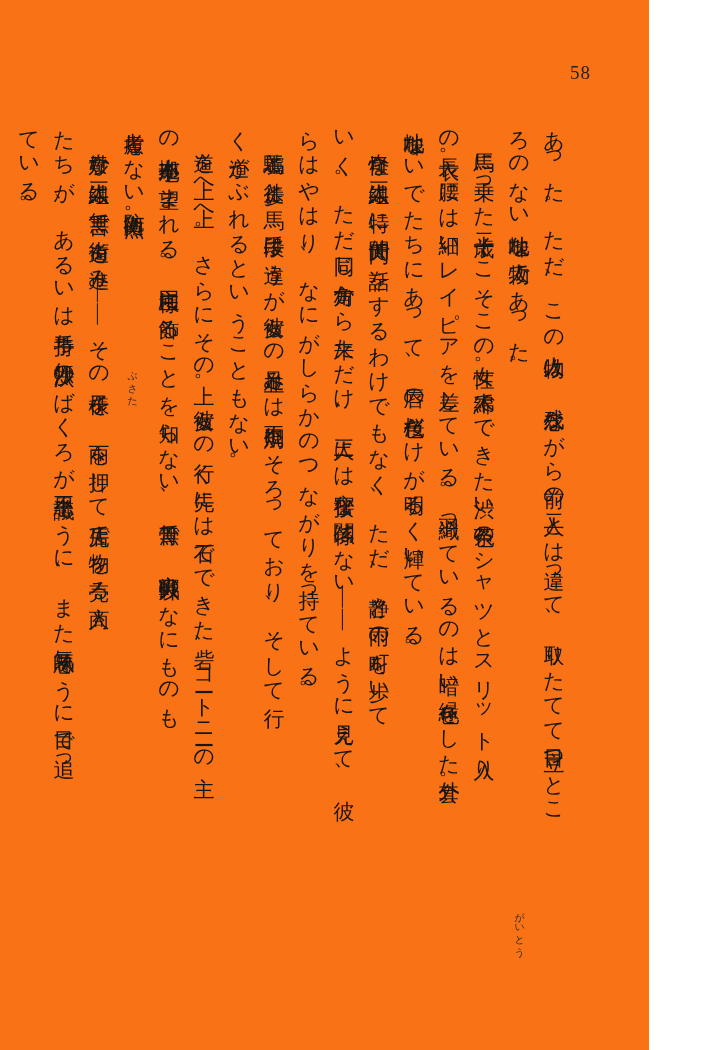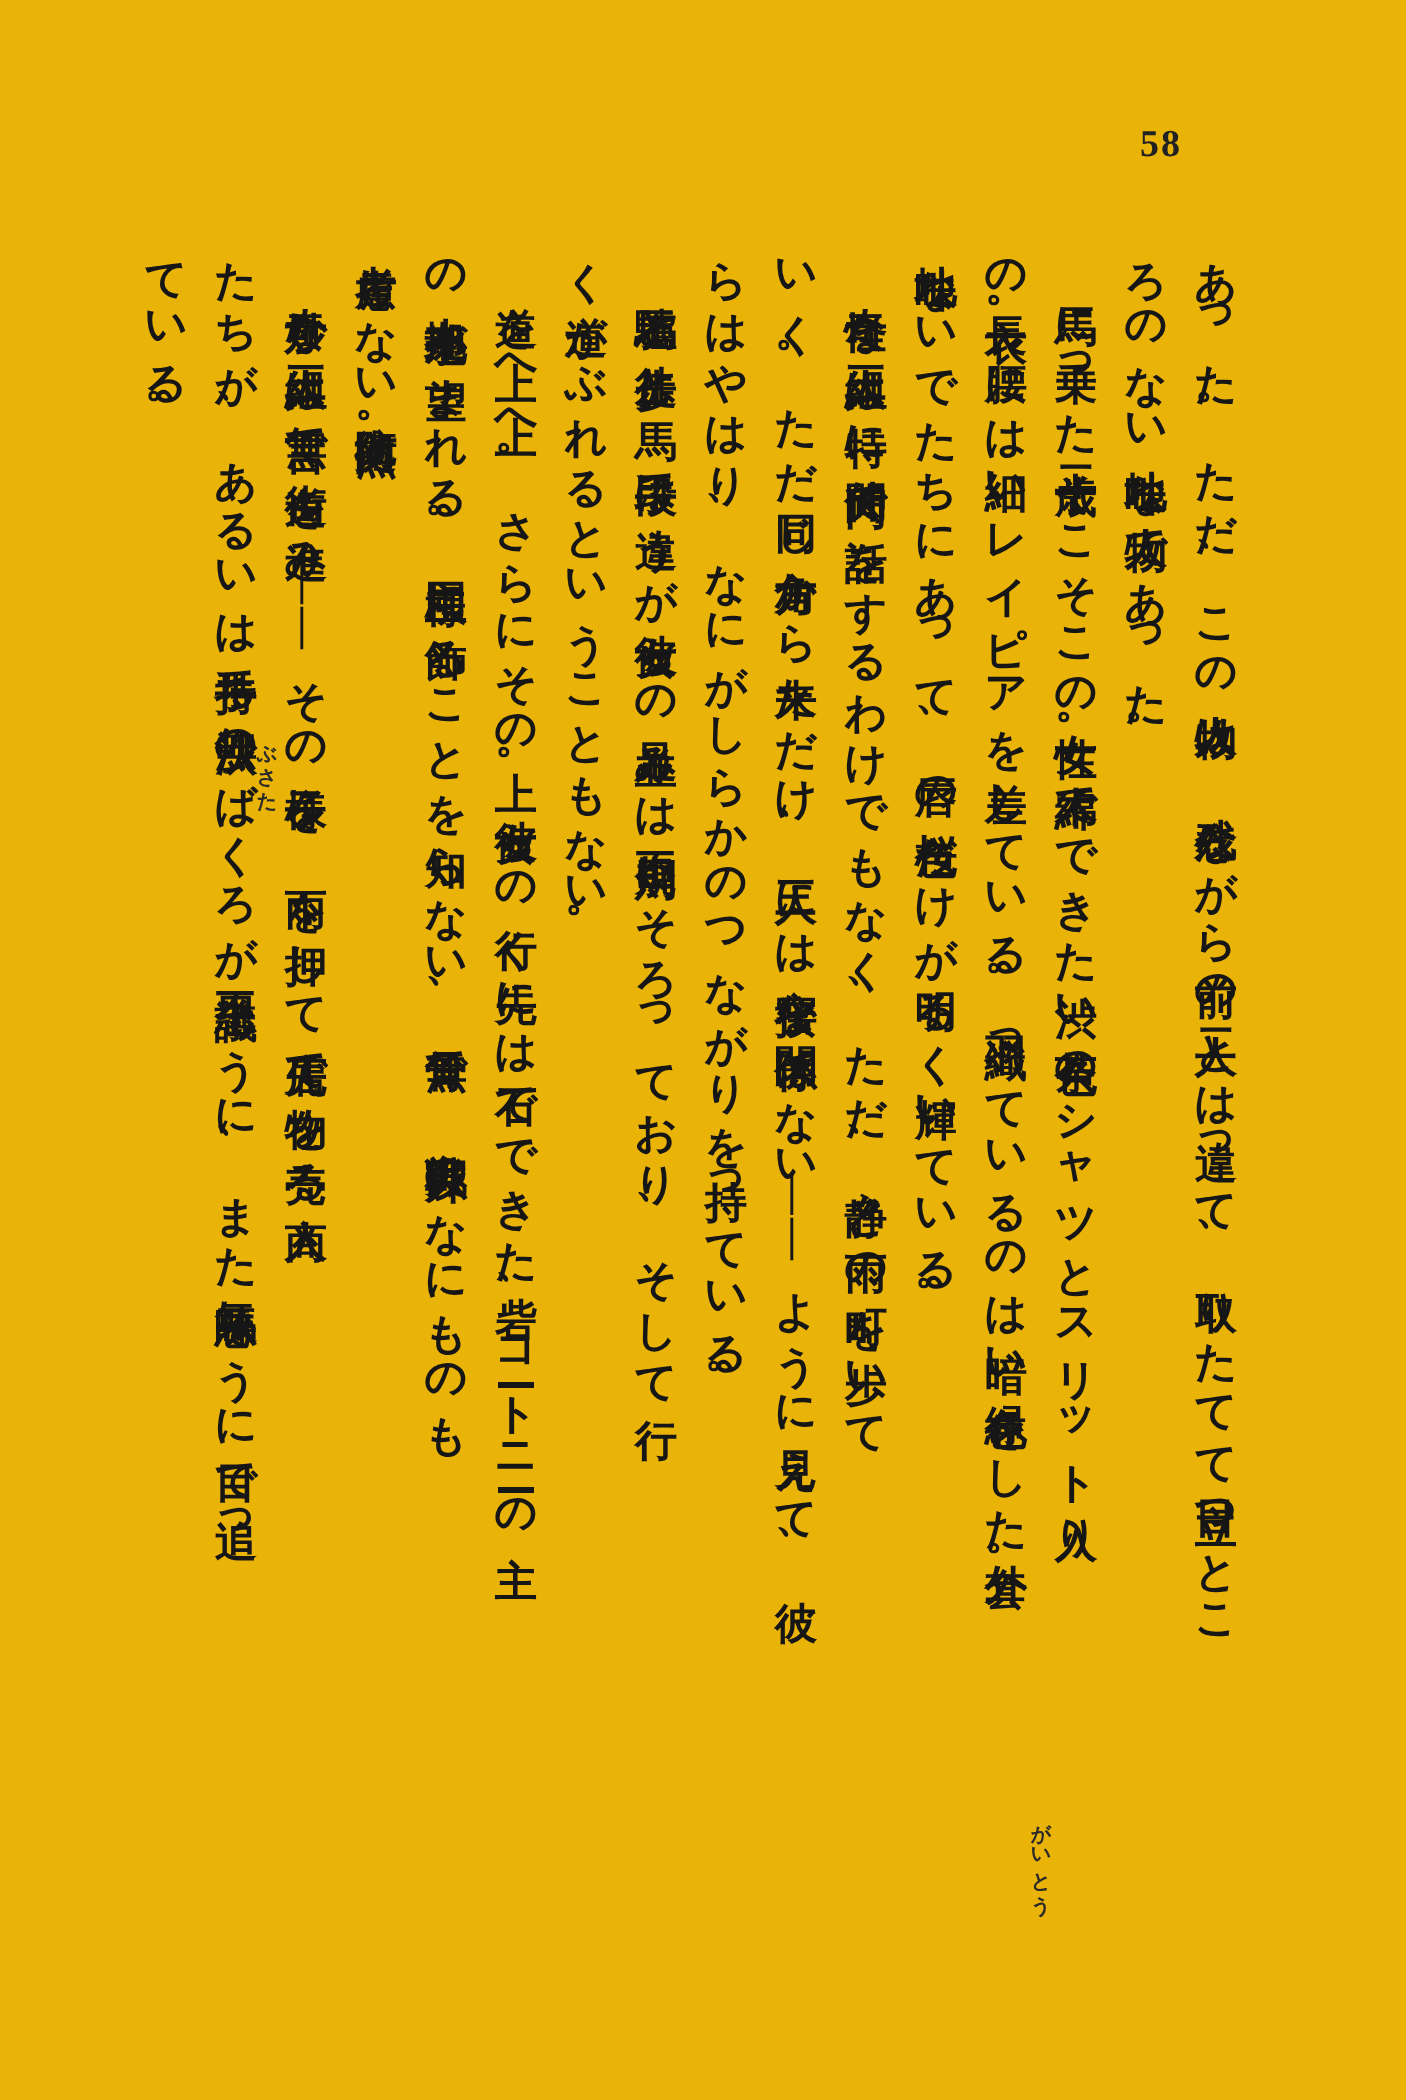--- a/index.html
+++ b/index.html
@@ -1,23 +1,22 @@
 <!DOCTYPE html>
 <html><head>
 <meta charset="utf-8">
 <style>
   html,body{margin:0;padding:0;}
   .page{
     position:relative;
-    width:703px;height:1050px;
-    background:#eab308;
+    width:649px;height:1050px;
+    background:#f97316;
     color:#161616;
     font-family:"Liberation Serif","DejaVu Serif",serif;
     overflow:hidden;
-    font-weight:bold;
   }
   .page-number{
     position:absolute;
     top:62px;left:570px;
     font-size:19px;
     letter-spacing:1px;
     color:#222;
   }
   .text-block{
     position:absolute;

